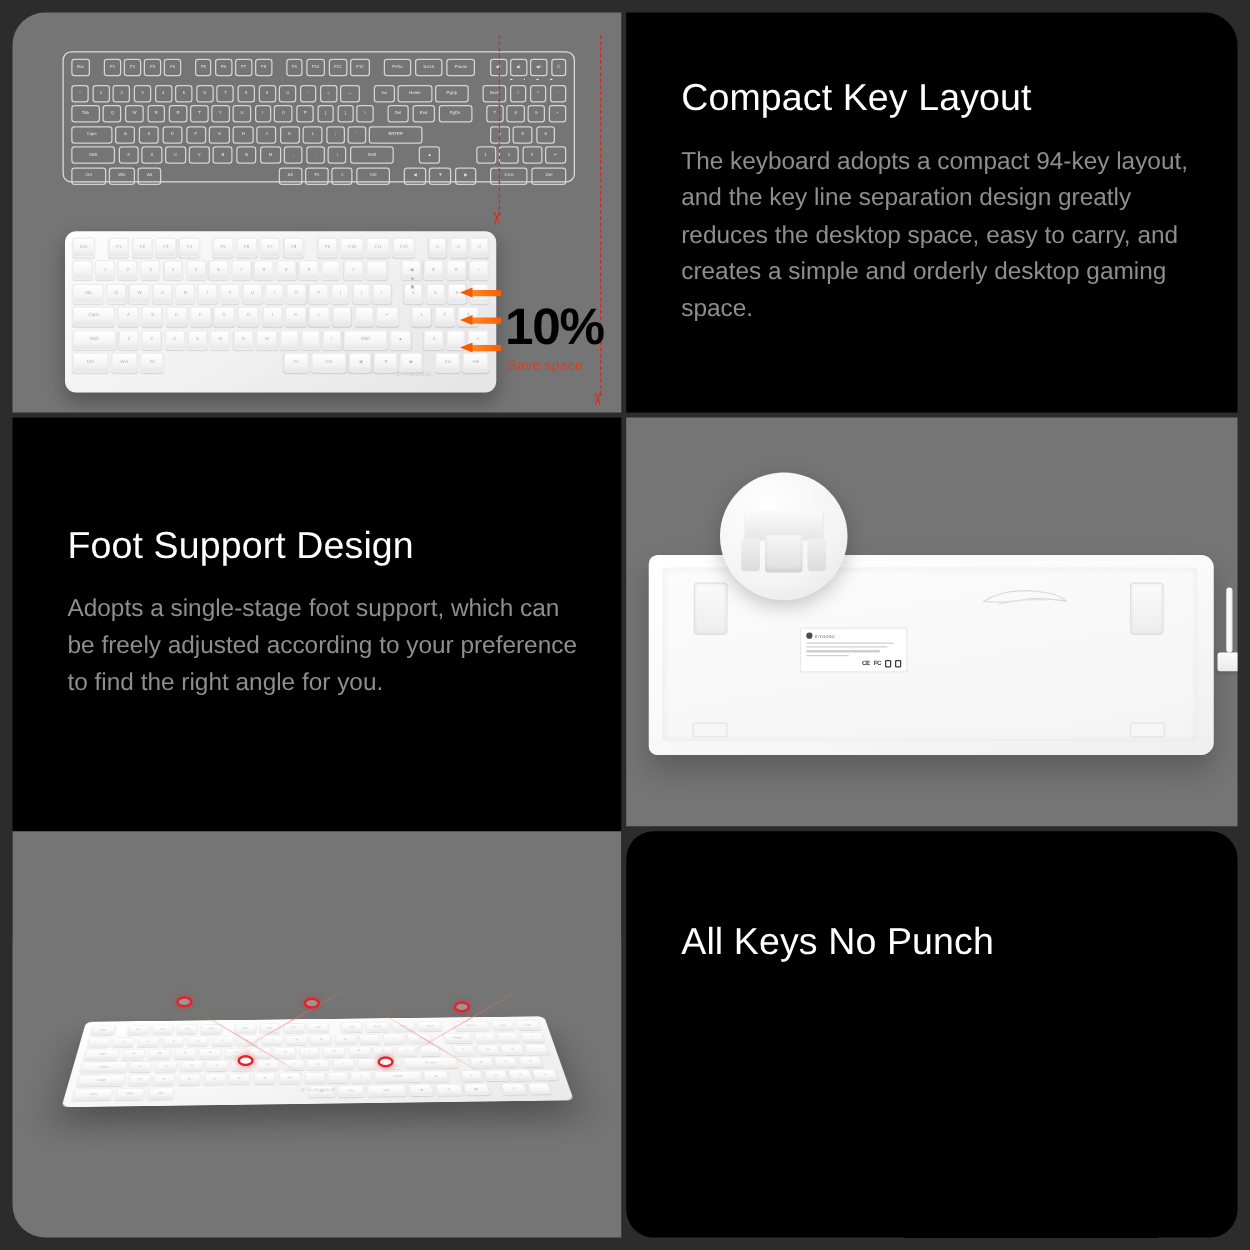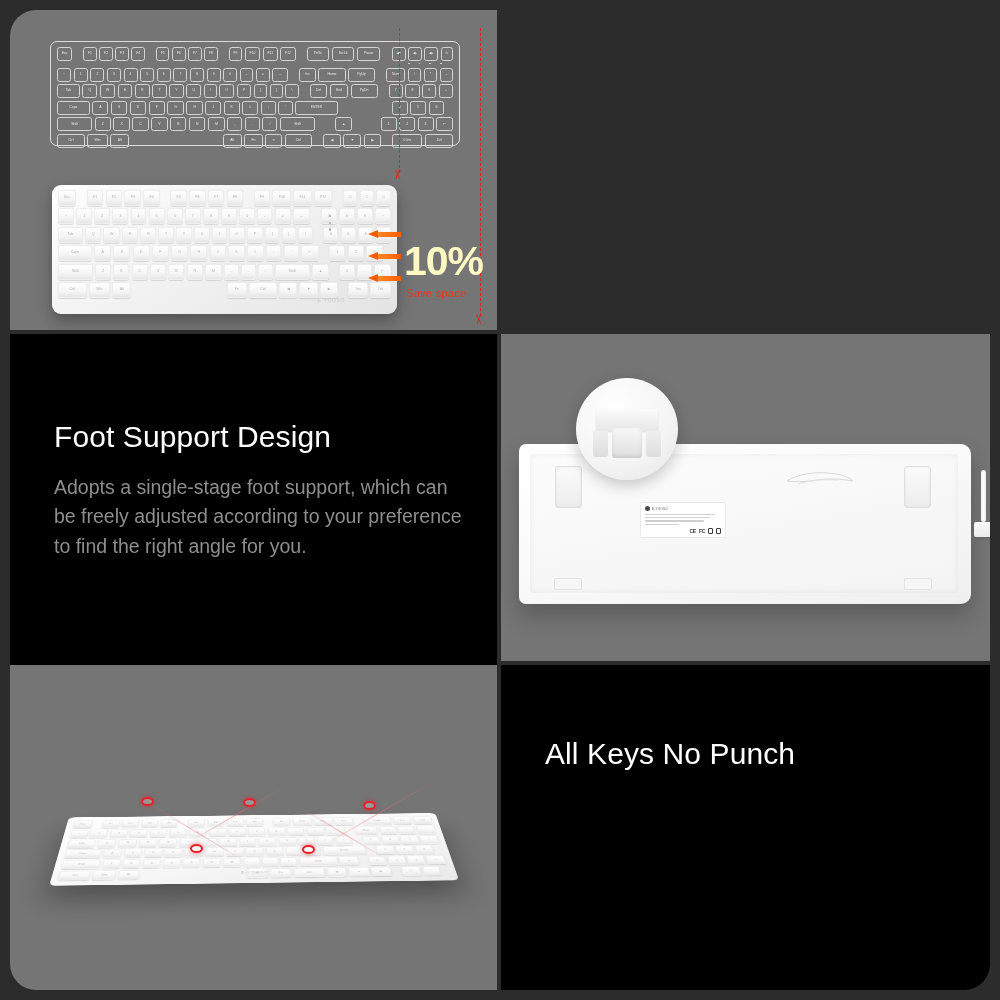--- a/index.html
+++ b/index.html
@@ -24,21 +24,21 @@
   .p-bl { left: 10px;  top: 665px; width: 487px; height: 325px; }
   .p-br { left: 501px; top: 665px; width: 489px; height: 325px; }
 
   .gray { background: #757575; }
   .black { background: #000; }
 
   
   .p-tl { border-top-left-radius: 26px; }
   .p-tr { border-top-right-radius: 26px; }
   .p-bl { border-bottom-left-radius: 26px; }
-  .p-br { border-bottom-right-radius: 26px; }
+  .p-br { border-bottom-right-radius: 26px; border-radius: 22px; }
 
   
   .txtwrap { position: absolute; left: 44px; right: 34px; }
   .t-tr { top: 52px; }
   .t-ml { top: 86px; }
   .t-br { top: 72px; }
 
   .headline {
     color: #ffffff;
     font-size: 30px;
@@ -119,21 +119,21 @@
     background: linear-gradient(90deg,#ff8a2b,#f95c00);
   }
   .arrow::after {
     content: ""; position: absolute; left: 0; top: 0;
     border-top: 4.8px solid transparent;
     border-bottom: 4.8px solid transparent;
     border-right: 10px solid #f75d00;
   }
   .pct {
     position: absolute; left: 394px; top: 231px;
-    color: #fef9c3; font-size: 41px; font-weight: 700;
+    color: #000000; font-size: 41px; font-weight: 700;
     letter-spacing: -1px; line-height: 1;
   }
   .savespace {
     position: absolute; left: 396px; top: 277px;
     color: #e23a1d; font-size: 11px; letter-spacing: .3px;
   }
   .cutline {
     position: absolute;
     border-left: 1.4px dashed #d42a1c;
   }
@@ -563,20 +563,26 @@
 
     <div class="arrows">
       <div class="arrow"></div>
       <div class="arrow"></div>
       <div class="arrow"></div>
     </div>
     <div class="pct">10%</div>
     <div class="savespace">Save space</div>
   </div>
 
+  <div class="panel p-tr black">
+    <div class="txtwrap t-tr">
+      <div class="headline">Compact Key Layout</div>
+      <div class="body">The keyboard adopts a compact 94-key layout, and the key line separation design greatly reduces the desktop space, easy to carry, and creates a simple and orderly desktop gaming space.</div>
+    </div>
+  </div>
 
   <div class="panel p-ml black">
     <div class="txtwrap t-ml">
       <div class="headline">Foot Support Design</div>
       <div class="body">Adopts a single-stage foot support, which can be freely adjusted according to your preference to find the right angle for you.</div>
     </div>
   </div>
 
   <div class="panel p-mr gray">
 

